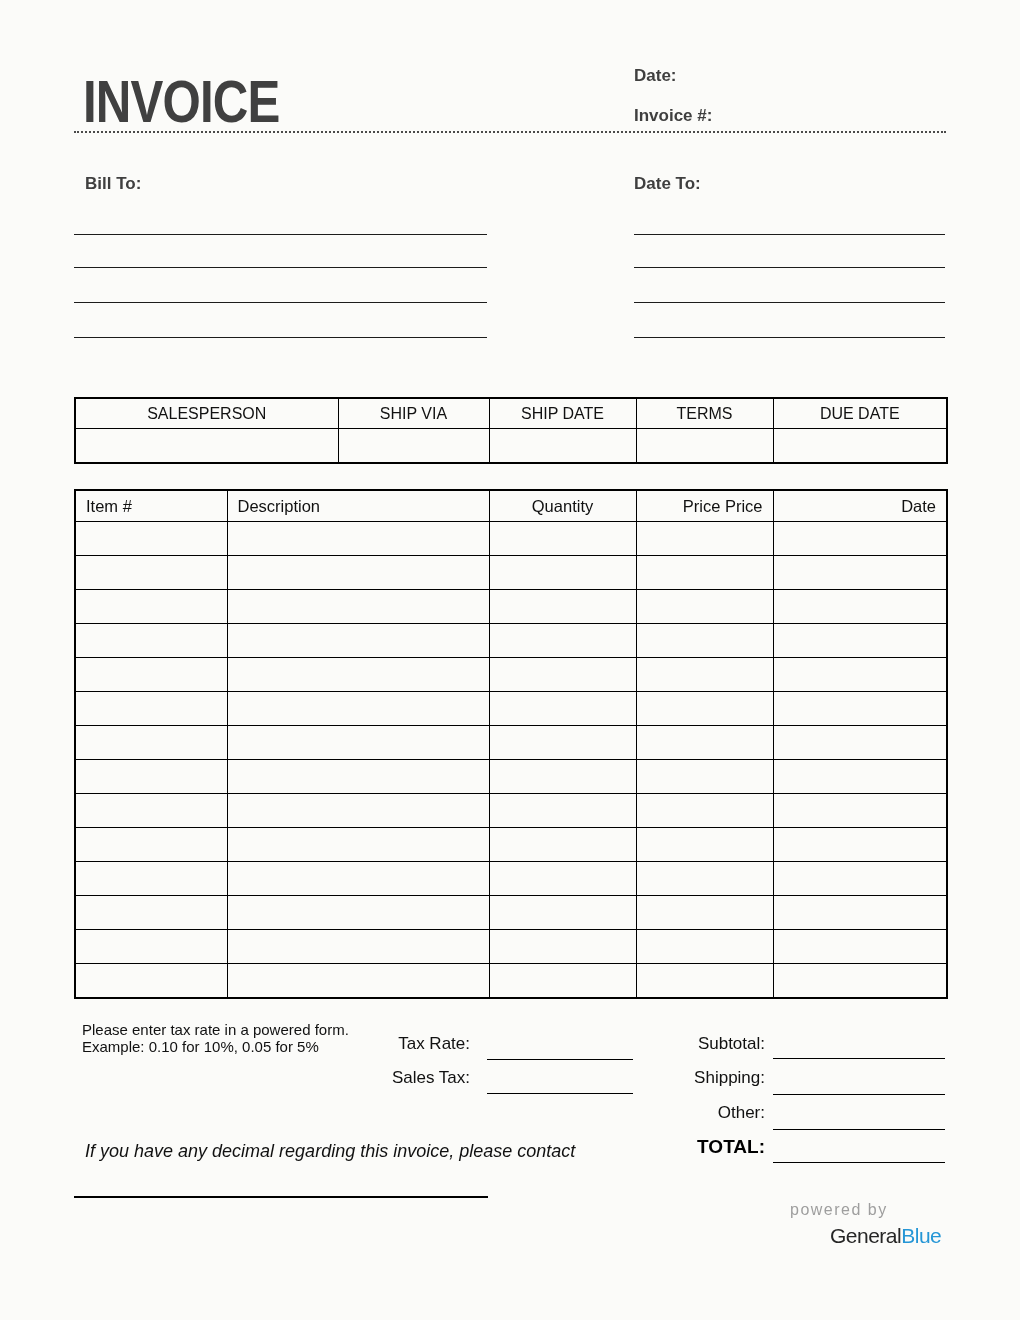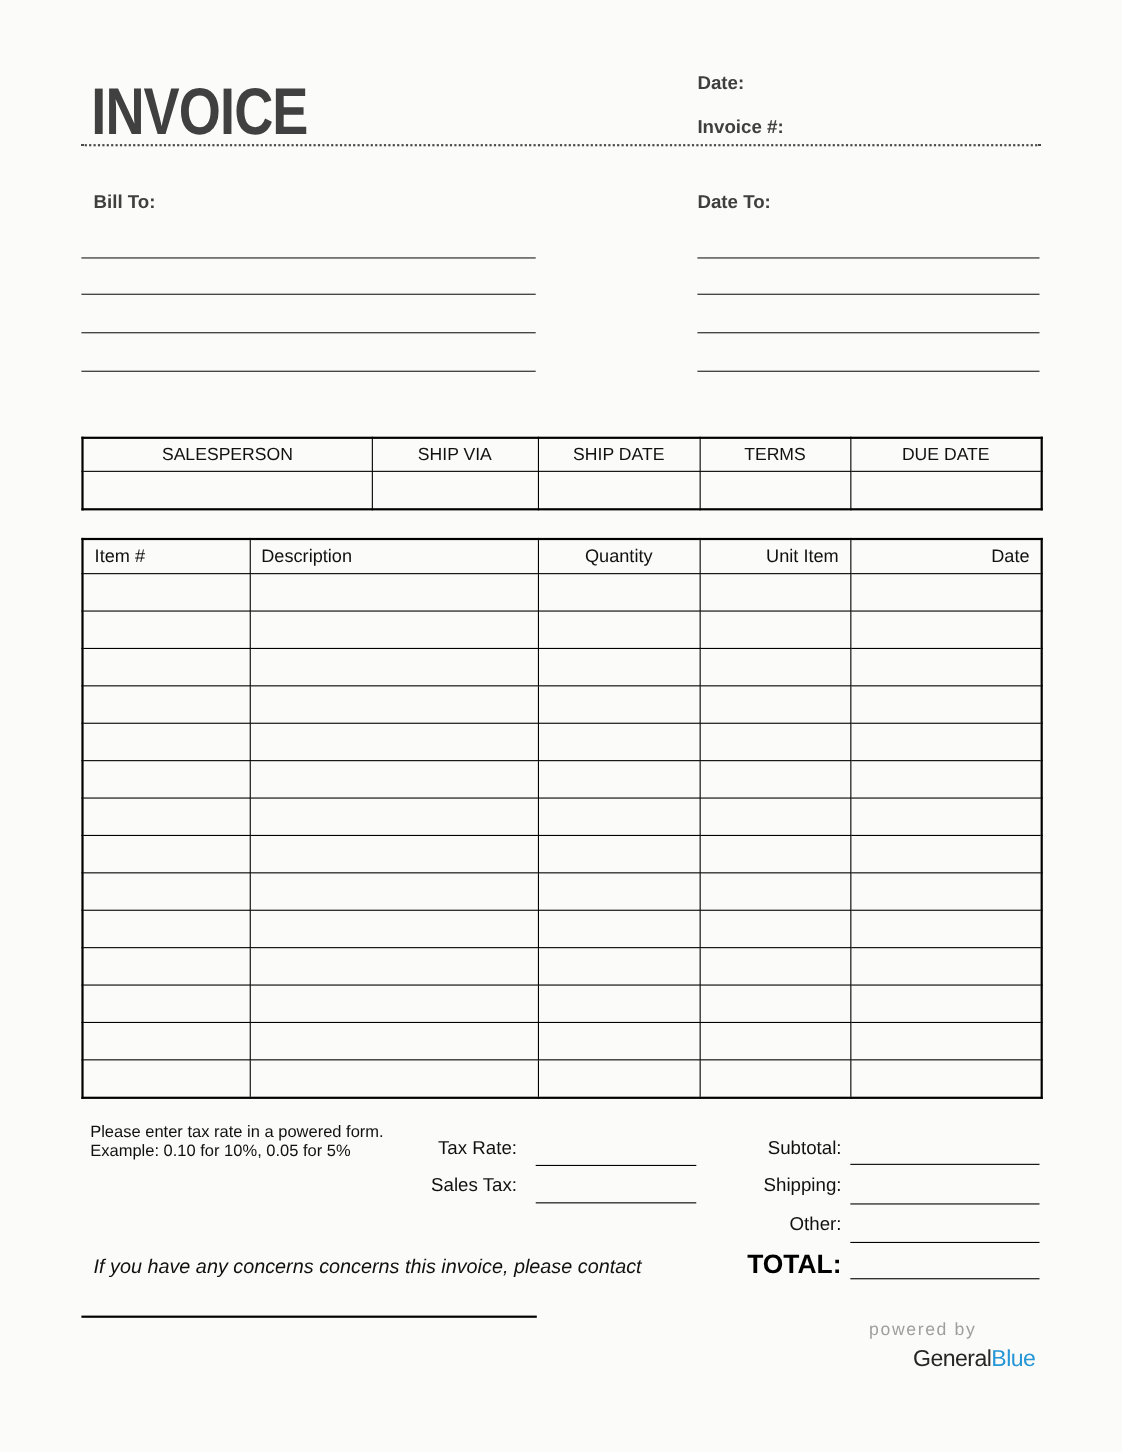--- a/index.html
+++ b/index.html
@@ -51,21 +51,21 @@
   .tax-note { left:82px; top:1022px; width:300px; font-size:15px; line-height:16.5px; color:#111; }
   .mid-label { width:110px; left:360px; text-align:right; font-size:17px; color:#111; }
   .taxrate-label  { top:1034px; }
   .salestax-label { top:1068px; }
   .uline { border-bottom:1.5px solid #000; height:0; }
   .mid-line { left:487px; width:146px; }
   .right-label { width:165px; left:600px; text-align:right; font-size:17px; color:#111; }
   .subtotal-label { top:1034px; }
   .shipping-label { top:1068px; }
   .other-label    { top:1103px; }
-  .total-label    { top:1136px; font-weight:bold; font-size:24px; color:#000; }
+  .total-label    { top:1136px; font-weight:bold; font-size:19px; color:#000; }
   .right-line { left:773px; width:172px; }
 
   
   .contact-text { left:85px; top:1141px; font-size:18px; font-style:italic; color:#111; }
   .contact-rule { left:74px; width:414px; top:1196px; border-bottom:2px solid #000; height:0; }
   .thanks-text  { left:74px; width:414px; top:1212px; text-align:center; font-size:17.5px; font-style:italic; color:#111; }
   .logo { left:788px; top:1201px; width:160px; }
   .powered-by { font-size:16px; color:#9e9e9e; letter-spacing:1.5px; margin:0 0 2px 2px; }
   .brand { font-size:21px; line-height:30px; letter-spacing:-0.5px;margin-left:42px; }
   .brand-general { color:#262626; }
@@ -128,21 +128,21 @@
         <col style="width:262px">
         <col style="width:147px">
         <col style="width:137px">
         <col style="width:174px">
     </colgroup>
     <thead>
       <tr>
         <th class="al">Item #</th>
         <th class="al">Description</th>
         <th class="ac">Quantity</th>
-        <th class="ar">Unit Item</th>
+        <th class="ar">Price Price</th>
         <th class="ar">Date</th>
       </tr>
     </thead>
     <tbody>
         <tr>
           <td></td>
           <td></td>
           <td></td>
           <td></td>
           <td></td>
@@ -253,21 +253,21 @@
 
   <div class="abs right-label subtotal-label">Subtotal:</div>
   <div class="abs right-label shipping-label">Shipping:</div>
   <div class="abs right-label other-label">Other:</div>
   <div class="abs right-label total-label">TOTAL:</div>
   <div class="abs uline right-line" style="top:1058px"></div>
   <div class="abs uline right-line" style="top:1094px"></div>
   <div class="abs uline right-line" style="top:1129px"></div>
   <div class="abs uline right-line" style="top:1162px"></div>
 
-  <div class="abs contact-text">If you have any concerns concerns this invoice, please contact</div>
+  <div class="abs contact-text">If you have any decimal regarding this invoice, please contact</div>
   <div class="abs contact-rule"></div>
 
   <div class="abs logo">
     <div class="powered-by">powered by</div>
     <div class="brand">
       <span class="brand-general">General</span><span class="brand-blue" style="color: rgb(37, 150, 214);">Blue</span>
     </div>
   </div>
 
 </div>

